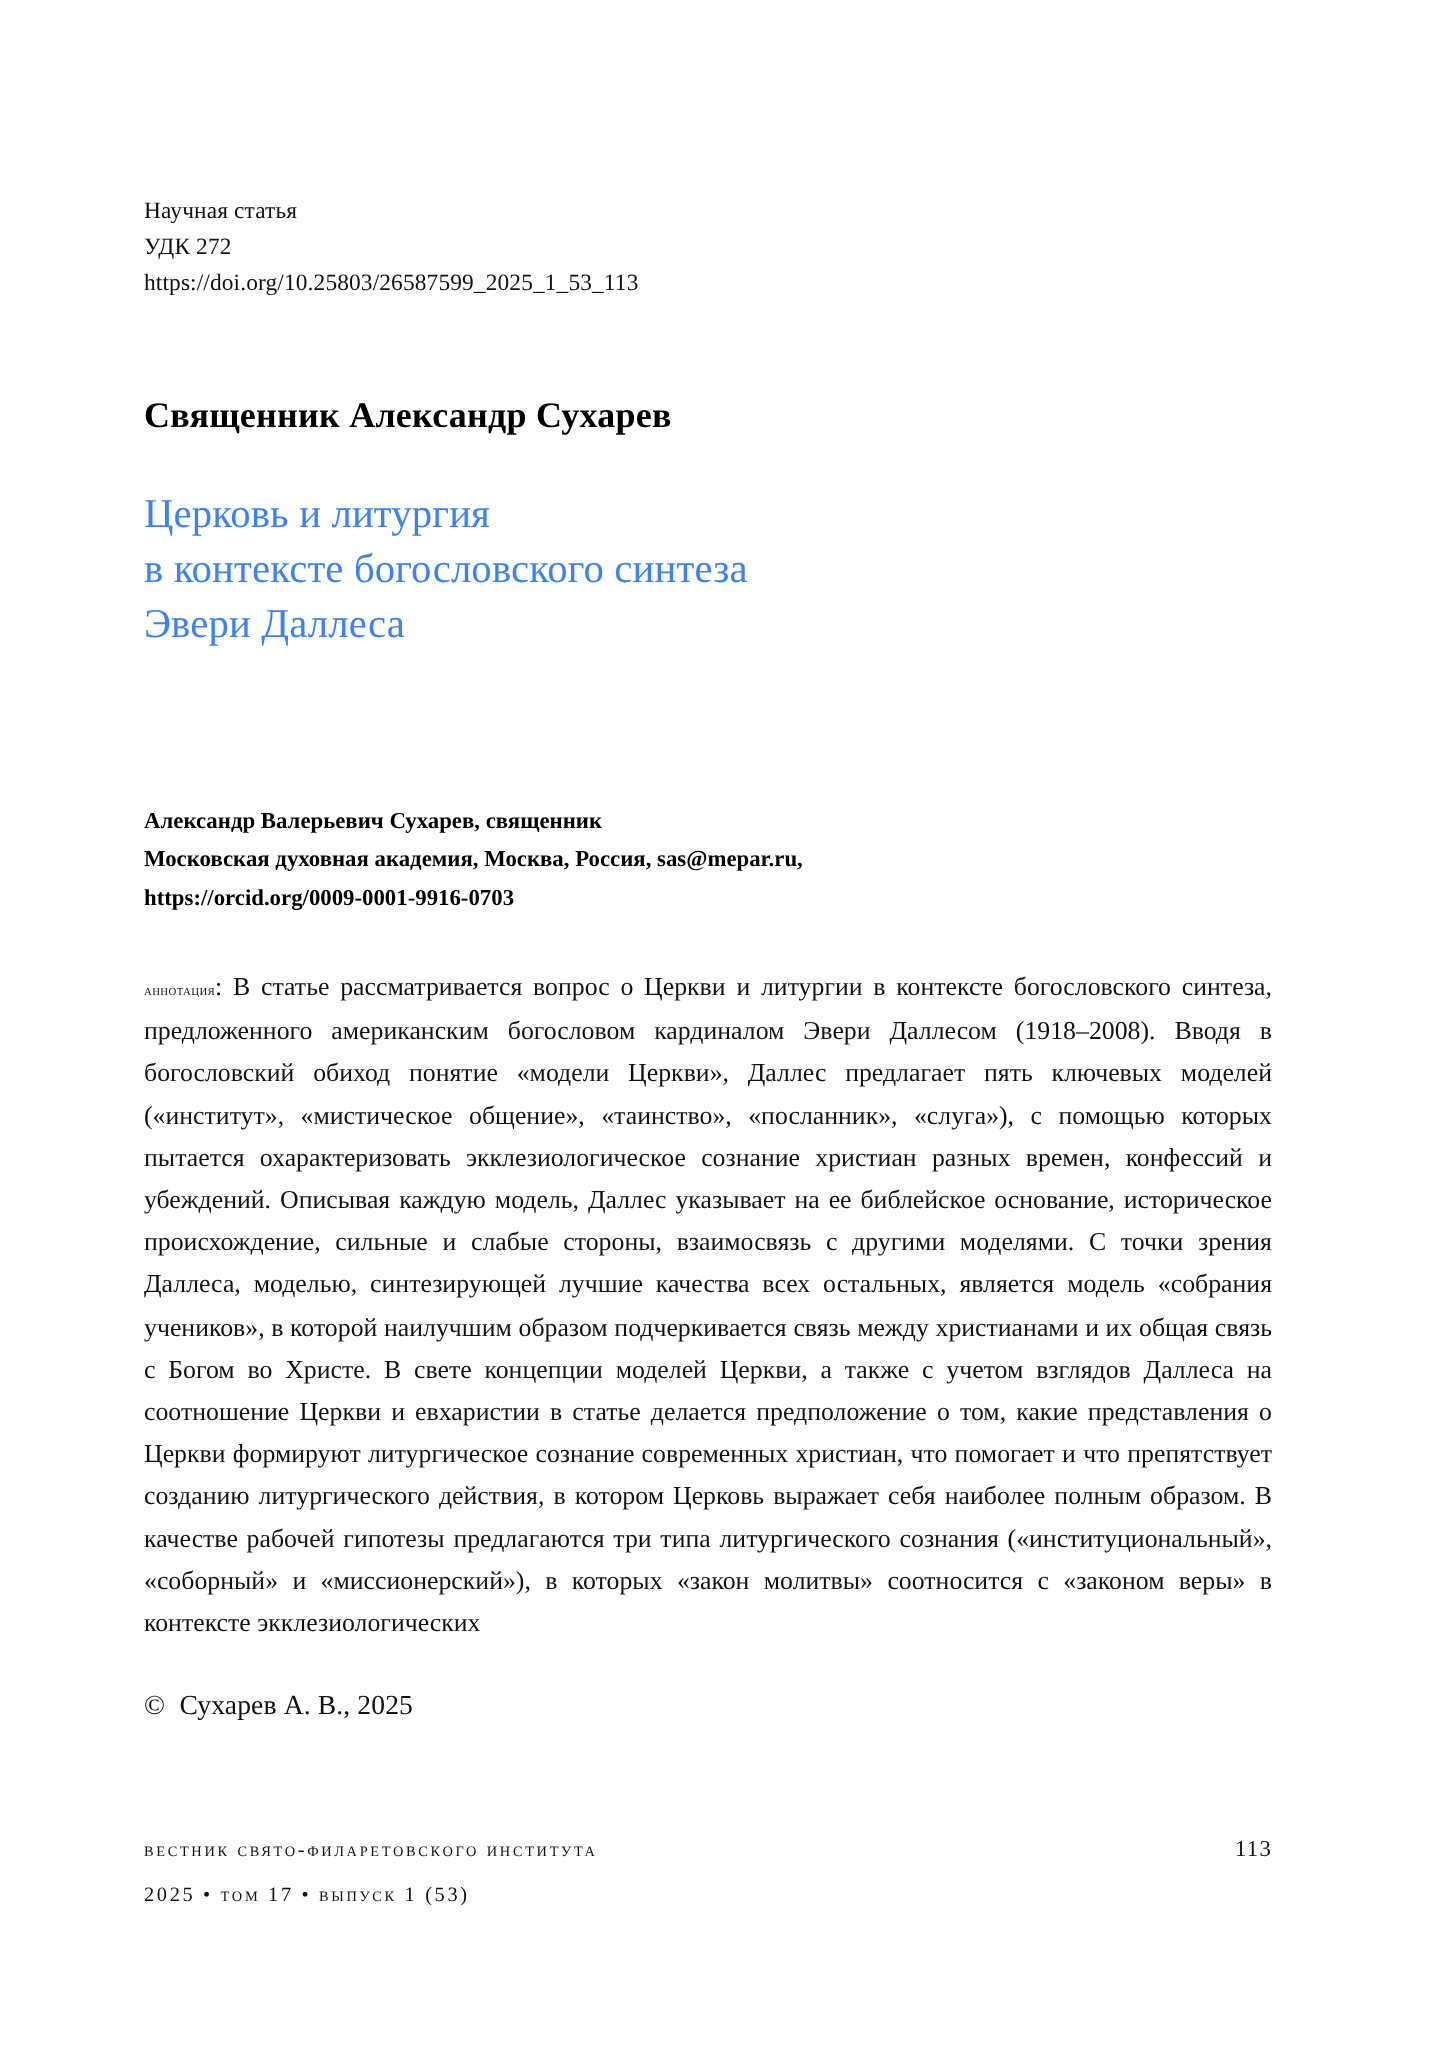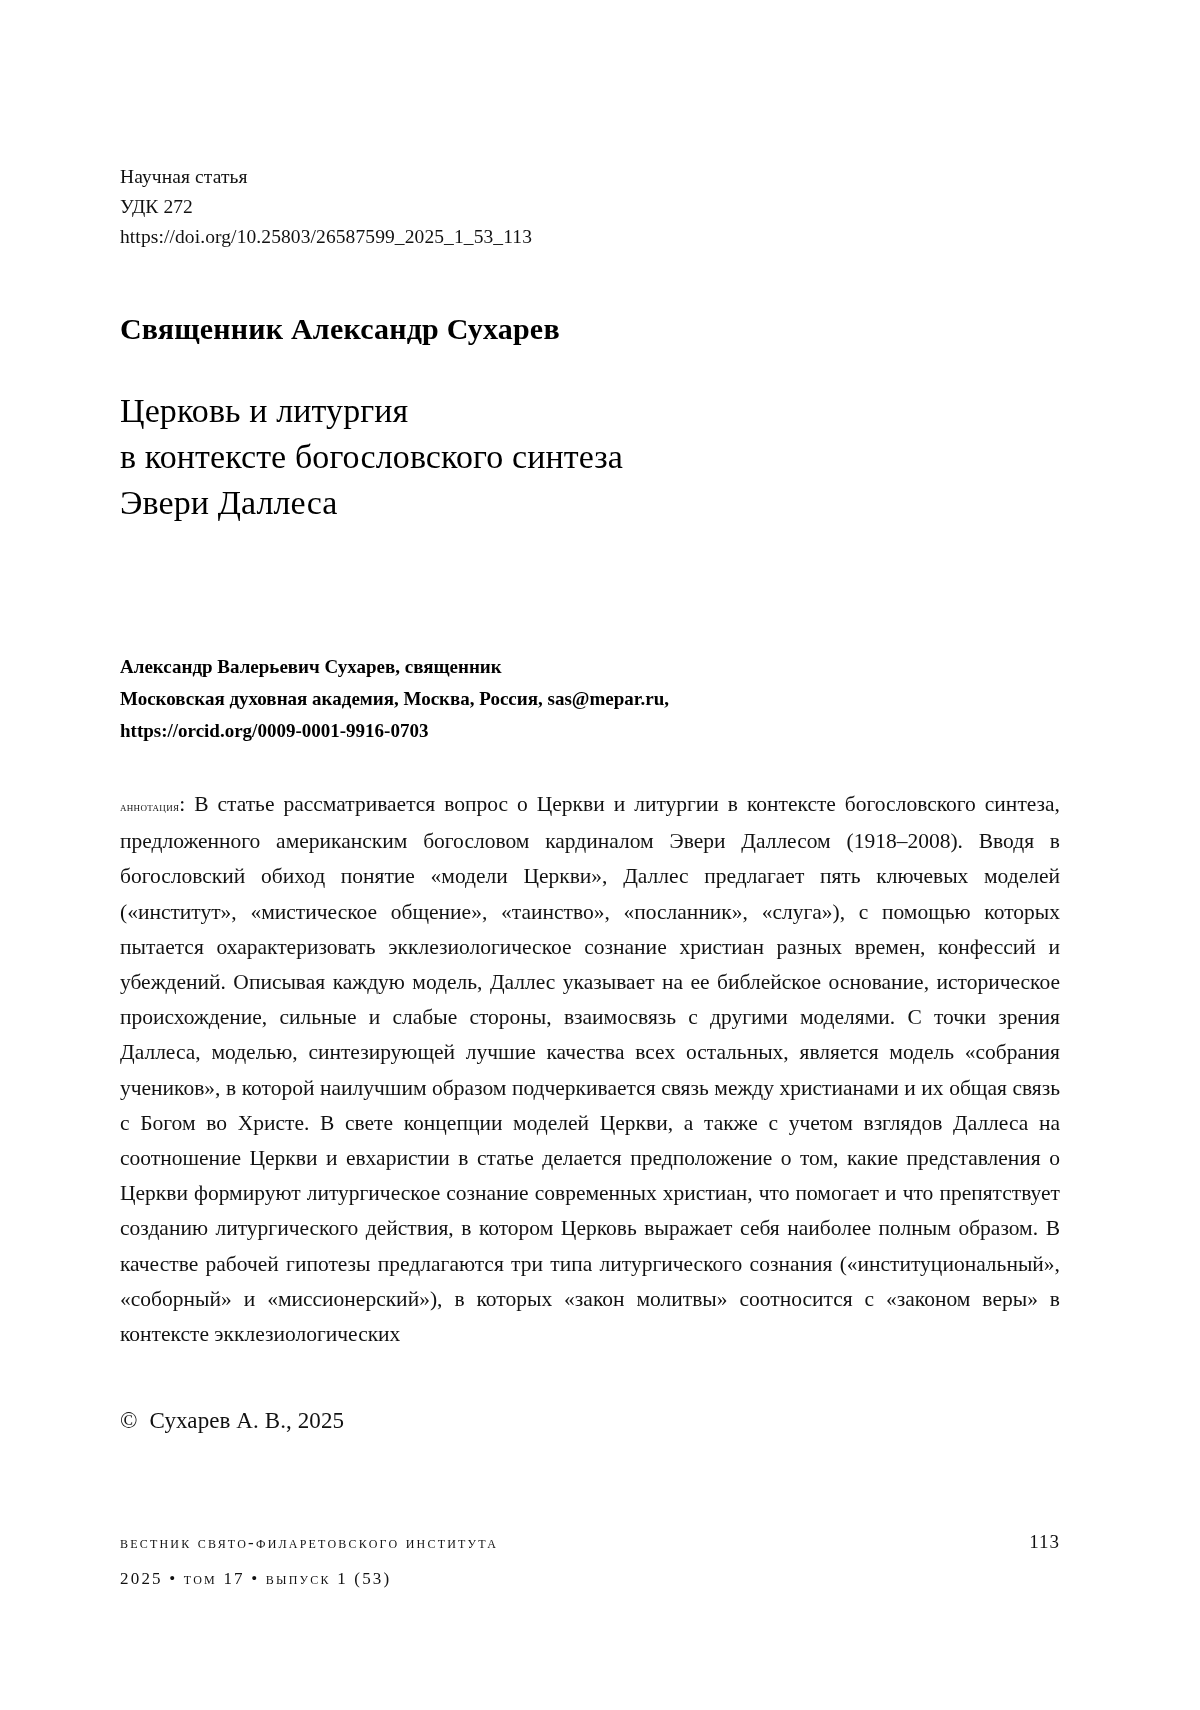--- a/index.html
+++ b/index.html
@@ -34,33 +34,33 @@
   .head-meta {
     font-family: "Liberation Serif", serif;
     font-size: 19.5px;
     line-height: 30px;
     color: #111;
     letter-spacing: 0.1px;
   }
   .head-meta div { white-space: nowrap; }
 
   .author-name {
-    margin-top: 60px;
+    margin-top: 78px;
     font-size: 30px;
     font-weight: bold;
     letter-spacing: 0.2px;
     color: #000;
   }
 
   .article-title {
     margin-top: 42px;
     font-size: 34px;
     line-height: 46px;
     font-weight: normal;
-    color: #000000;
+    color: #3b82f6;
     letter-spacing: 0.1px;
   }
   .article-title .tline { display: block; white-space: nowrap; }
 
   .affiliation {
     margin-top: 125px;
     font-size: 19px;
     line-height: 32px;
     font-weight: bold;
     color: #000;

